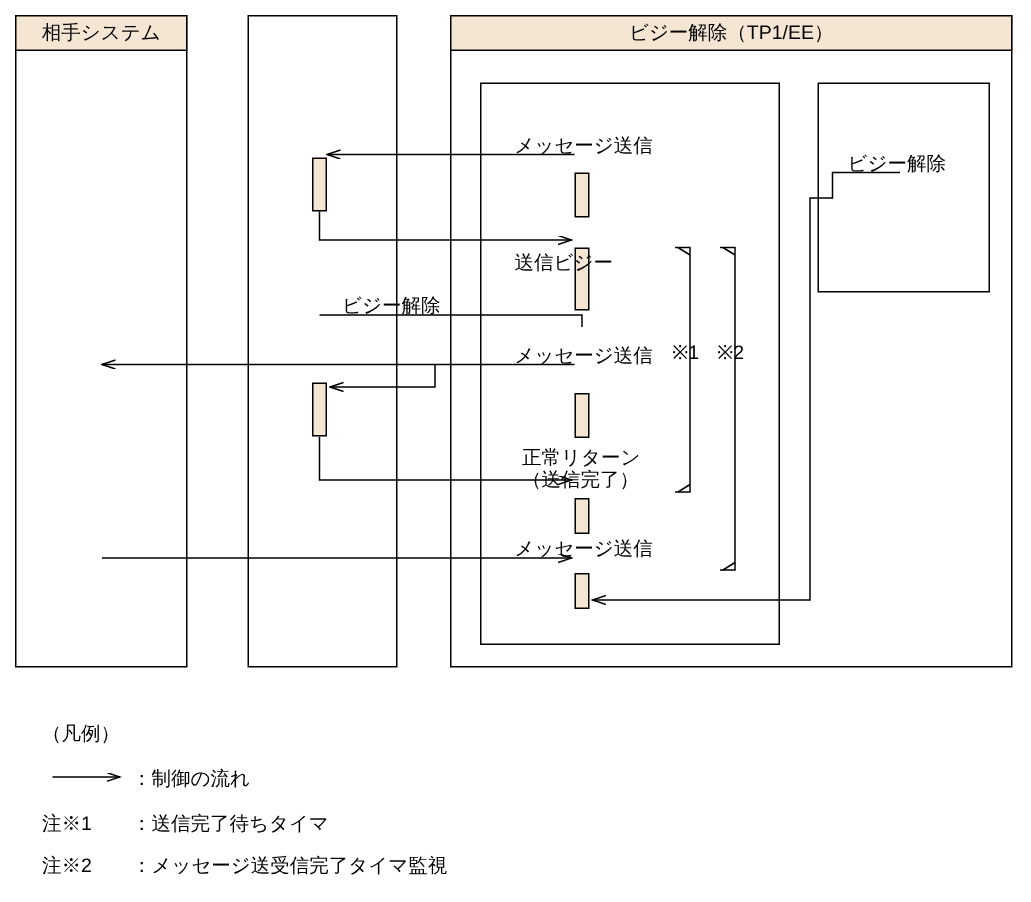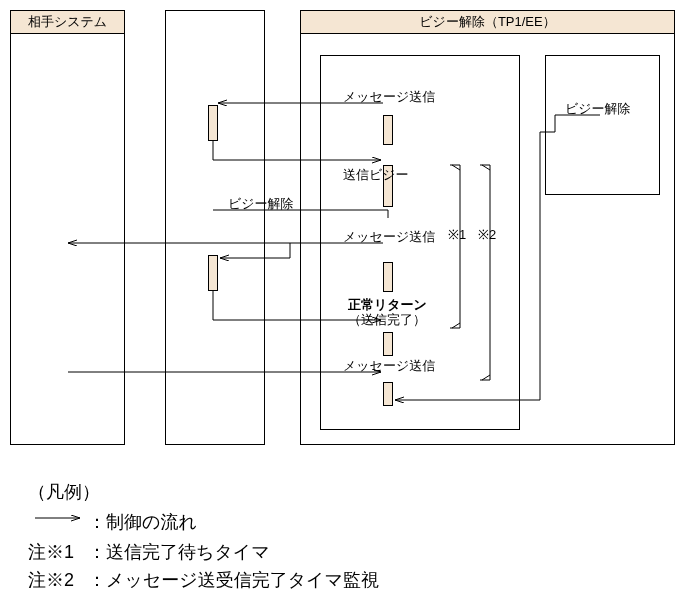--- a/index.html
+++ b/index.html
@@ -42,21 +42,21 @@
     white-space: nowrap;
   }
   svg.overlay {
     position: absolute;
     left: 0; top: 0;
     width: 687px; height: 601px;
     pointer-events: none;
   }
   .legend {
     position: absolute;
-    font-size: 18px;
+    font-size: 13px;
   }
 </style>
 </head>
 <body>
 
 <div class="canvas">
 
   <div class="box" style="left:10px; top:10px; width:115px; height:435px;"></div>
   <div class="head" style="left:10px; top:10px; width:115px; height:24px;">
     <span>相手システム</span>
@@ -80,21 +80,21 @@
   <div class="activation" style="left:383px; top:165px; height:42px;"></div>
   <div class="activation" style="left:383px; top:262px; height:30px;"></div>
   <div class="activation" style="left:383px; top:332px; height:24px;"></div>
   <div class="activation" style="left:383px; top:382px; height:24px;"></div>
 
   <div class="lbl" style="left:343px; top:88px;">メッセージ送信</div>
   <div class="lbl" style="left:565px; top:100px;">ビジー解除</div>
   <div class="lbl" style="left:343px; top:145px;margin-top:21px;">送信ビジー</div>
   <div class="lbl" style="left:228px; top:195px;">ビジー解除</div>
   <div class="lbl" style="left:343px; top:228px;">メッセージ送信</div>
-  <div class="lbl" style="left:348px; top:296px;font-weight:bold;">正常リターン</div>
+  <div class="lbl" style="left:348px; top:296px;">正常リターン</div>
   <div class="lbl" style="left:348px; top:311px;">（送信完了）</div>
   <div class="lbl" style="left:343px; top:357px;">メッセージ送信</div>
 
   <div class="lbl" style="left:448px; top:225px;">※1</div>
   <div class="lbl" style="left:478px; top:225px;">※2</div>
 
   <svg class="overlay">
     <defs>
       <marker id="ah" markerWidth="10" markerHeight="10" refX="9" refY="3" orient="auto">
         <path d="M0,0 L9,3 L0,6" fill="none" stroke="#000" stroke-width="1"></path>

